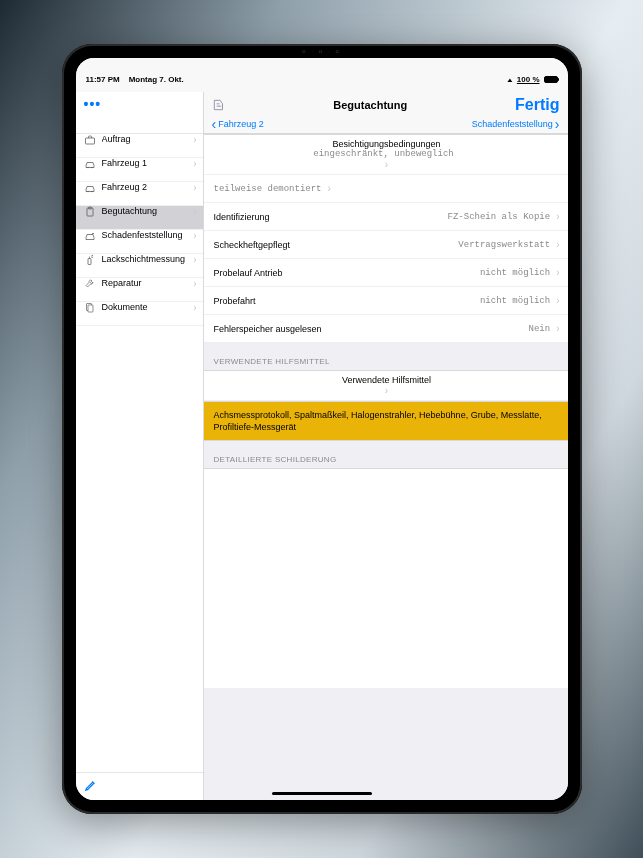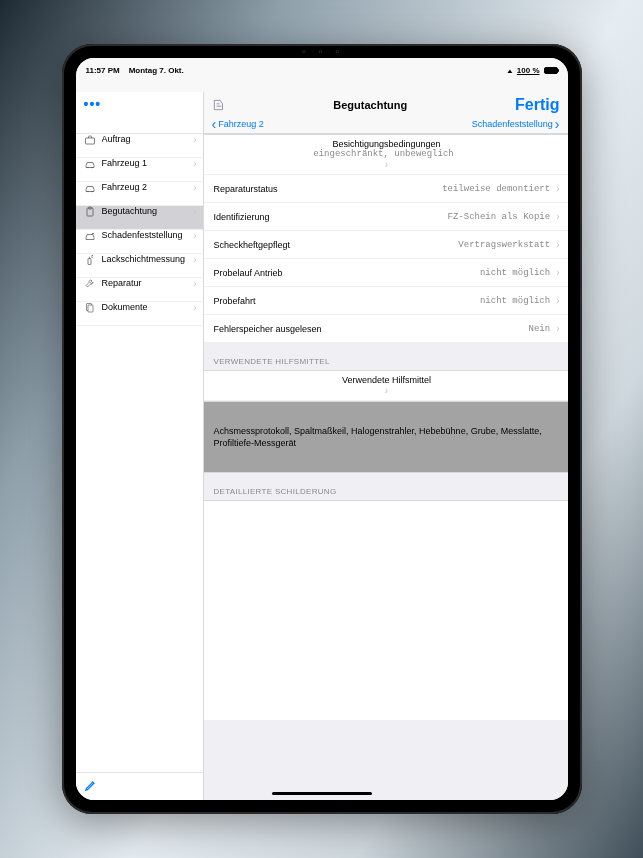--- a/index.html
+++ b/index.html
@@ -27,21 +27,21 @@
     width: 100%; height: 100%;
     background: #f2f2f7;
     border-radius: 18px;
     overflow: hidden;
     display: flex; flex-direction: column;
     position: relative;
   }
   .statusbar {
     height: 16px; flex: 0 0 16px;
     background: #f8f8f8;
-    display: flex; justify-content: space-between; align-items: flex-end;
+    display: flex; justify-content: space-between; align-items: flex-start;
     padding: 17px 10px;
     font-size: 8px; font-weight: 600; color: #000;
   }
   .statusbar .right { display: flex; align-items: center; gap: 4px; text-decoration: underline; }
   .wifi-icon::before { content: "\25B2"; font-size: 6px; display:inline-block; transform: scaleX(1.4);}
   .battery-icon {
     display:inline-block;width:14px;height:7px;border:1px solid #000;border-radius:2px;position:relative;background:#000;
   }
   .battery-icon::after{content:"";position:absolute;right:-2px;top:1px;width:1px;height:3px;background:#000;border-radius:0 1px 1px 0;}
   .splitview { flex: 1; display: flex; min-height: 0; }
@@ -103,22 +103,22 @@
   }
   .row.first { border-top:1px solid #d9d9dc;flex-direction:column; }
   .row .label { flex:1; color:#000; }
   .row .value { color:#8a8a8e; text-align:right; padding-right:6px;font-family:Liberation Mono, monospace;}
   .row .chev { color:#c7c7cc; font-size:10px;}
   .section-header {
     font-size:8px; color:#8a8a8e; letter-spacing:.3px;
     padding:14px 10px 4px 10px; text-transform:uppercase;
   }
   .textblock {
-    background:#a3a3a3; border-top:1px solid #d9d9dc; border-bottom:1px solid #d9d9dc;
-    padding:23px 10px; font-size:9px; color:#000; line-height:1.35;
+    background:#eab308; border-top:1px solid #d9d9dc; border-bottom:1px solid #d9d9dc;
+    padding:7px 10px; font-size:9px; color:#000; line-height:1.35;
   }
   .detail-area {
     background:#fff; border-top:1px solid #d9d9dc; min-height:220px;
   }
   .home-indicator {
     position:absolute; bottom:5px; left:50%; transform:translateX(-50%);
     width:100px; height:3px; background:#000; border-radius:2px;
   }
 </style>
 </head>
@@ -261,21 +261,20 @@
         </div>
 
         <div class="content">
           <div id="rows">
               <div class="row first">
                 <span class="label">Besichtigungsbedingungen</span>
                 <span class="value">eingeschränkt, unbeweglich</span>
                 <span class="chev">›</span>
               </div>
               <div class="row">
-                <span class="label">Reparaturstatus</span>
                 <span class="value">teilweise demontiert</span>
                 <span class="chev">›</span>
               </div>
               <div class="row">
                 <span class="label">Identifizierung</span>
                 <span class="value">FZ-Schein als Kopie</span>
                 <span class="chev">›</span>
               </div>
               <div class="row">
                 <span class="label">Scheckheftgepflegt</span>

